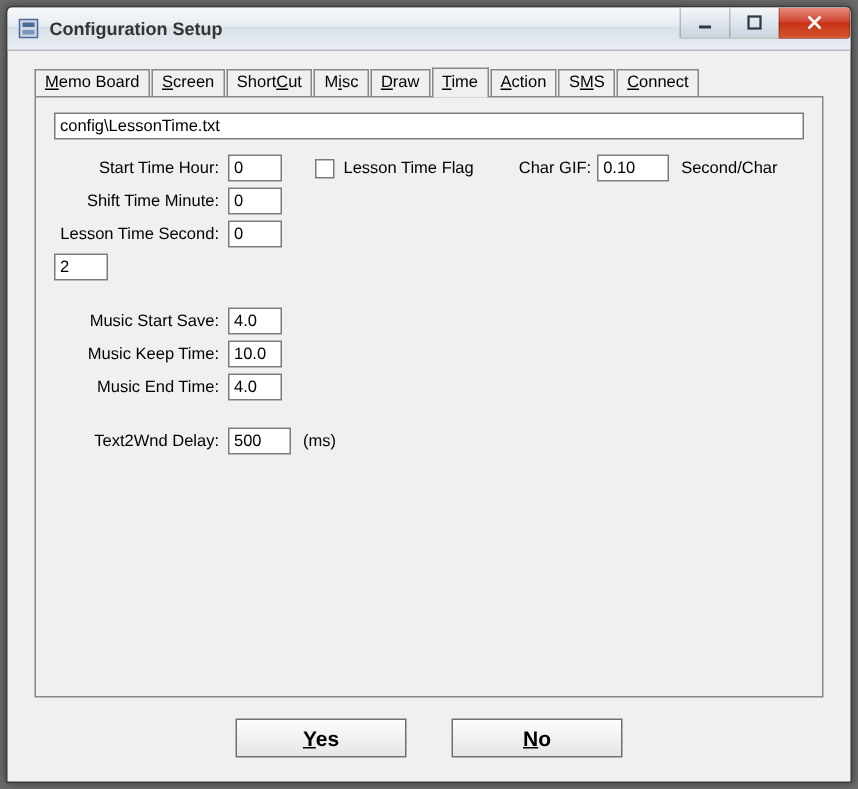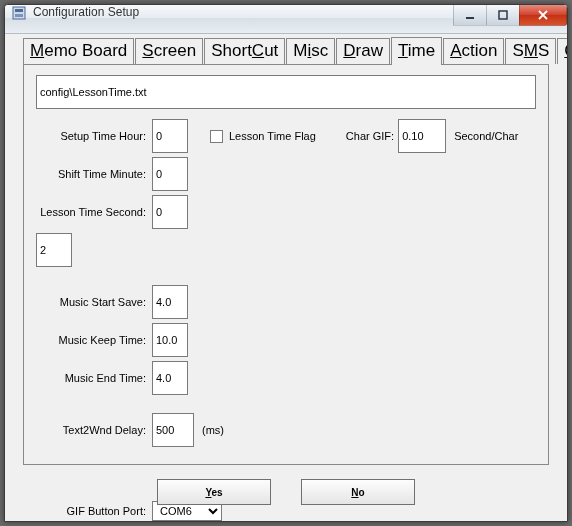--- a/index.html
+++ b/index.html
@@ -23,23 +23,24 @@
     box-shadow: 0 0 6px rgba(0,0,0,0.5);
     border-radius: 4px 4px 0 0;
     overflow: hidden;
   }
   
   .titlebar {
     height: 28px;
     background: linear-gradient(to bottom, #f7f9fb 0%, #e6ecf2 45%, #d8dfe6 46%, #e8eef3 100%);
     border-bottom: 1px solid #b6bcc4;
     display: flex;
-    align-items: flex-start;
+    align-items: center;
     padding-left: 6px;
     position: relative;
+    font-weight: bold;
   }
   .titlebar .app-icon {
     width: 16px;
     height: 16px;
     margin-right: 6px;
   }
   .titlebar .title {
     color: #333;
     font-size: 12px;
   }
@@ -92,21 +93,21 @@
     align-items: flex-end;
     height: 21px;
   }
   .tab {
     border: 1px solid #888;
     border-bottom: none;
     padding: 2px 6px 3px 6px;
     margin-right: 1px;
     background: #f0f0f0;
     position: relative;
-    font-size: 17px;
+    font-size: 11px;
     letter-spacing: 0;
     white-space: nowrap;
   }
   .tab.active {
     background: #f0f0f0;
     padding-top: 3px;
     padding-bottom: 4px;
     margin-bottom: -1px;
     z-index: 2;
   }
@@ -134,21 +135,21 @@
     text-align: right;
     padding-right: 6px;
     color: #000;
     white-space: nowrap;
   }
   input[type="text"], select.combo {
     font-family: inherit;
     font-size: 11px;
     border: 1px solid #7a7a7a;
     background: #fff;
-    height: 34px;
+    height: 18px;
     box-sizing: border-box;
     padding: 1px 3px;
   }
   .in-small { width: 36px; }
   .in-med   { width: 48px; }
   .in-full  { flex: 1; }
   .checkbox-box {
     width: 13px;
     height: 13px;
     border: 1px solid #7a7a7a;
@@ -172,21 +173,21 @@
     gap: 30px;
   }
   .btn {
     min-width: 88px;
     height: 24px;
     border: 1px solid #707070;
     background: linear-gradient(to bottom, #fdfdfd, #e5e5e5);
     display: flex;
     align-items: center;
     justify-content: center;
-    font-size: 10px;
+    font-size: 14px;
     font-weight: bold;
     padding: 0 12px;
   }
   .btn .ul { text-decoration: underline; }
 
   .section-gap { height: 14px; }
 </style>
 </head>
 <body>
 
@@ -234,21 +235,21 @@
       <div class="tab"><span class="ul">C</span>onnect</div>
     </div>
 
     <div class="tabpage">
 
       <div class="row" style="margin-bottom:10px;">
         <input type="text" class="in-full" value="config\LessonTime.txt" style="">
       </div>
 
       <div class="row">
-        <span class="lbl">Setup Time Hour:</span>
+        <span class="lbl">Start Time Hour:</span>
         <input type="text" class="in-small" value="0" style="">
         <span style="width:22px;"></span>
         <span class="checkbox-box"></span>
         <span>Lesson Time Flag</span>
         <span style="width:30px;"></span>
         <span>Char GIF:</span>
         <span style="width:4px;"></span>
         <input type="text" class="in-med" value="0.10" style="">
         <span style="width:8px;"></span>
         <span>Second/Char</span>
@@ -285,26 +286,20 @@
 
       <div class="row">
         <span class="lbl">Text2Wnd Delay:</span>
         <input type="text" class="in-small" style="width: 42px;" value="500">
         <span style="width:8px;"></span>
         <span>(ms)</span>
       </div>
 
       <div style="height:50px;"></div>
 
-      <div class="row">
-        <span class="lbl">GIF Button Port:</span>
-        <select class="combo">
-          <option>COM6</option>
-        </select>
-      </div>
 
     </div>
 
     <div class="btnrow">
       <div class="btn">
           <span><span class="ul">Y</span>es</span>
         </div>
       <div class="btn">
           <span><span class="ul">N</span>o</span>
         </div>

